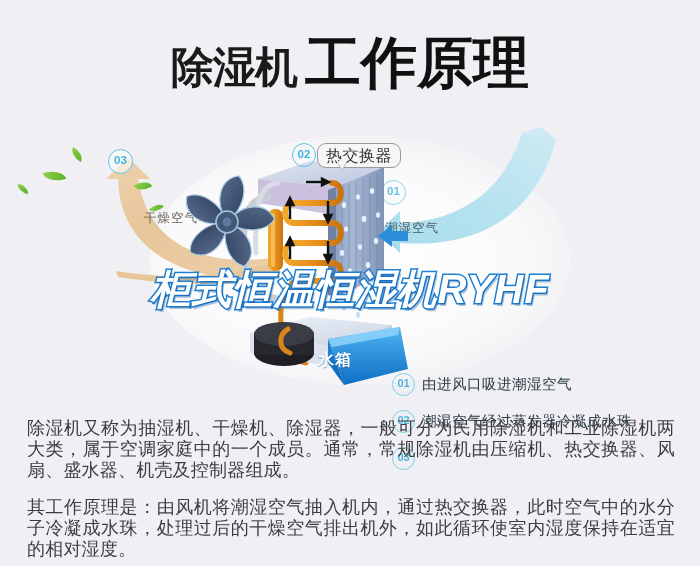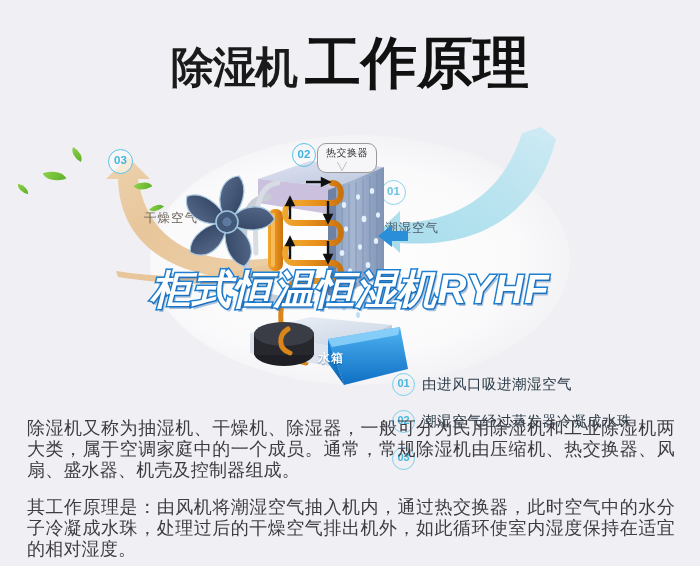--- a/index.html
+++ b/index.html
@@ -140,25 +140,25 @@
     font-weight: 700;
     line-height: 21px;
     text-align: center;
   }
 
   
   .callout {
     position: absolute;
     left: 317px;
     top: 18px;
-    padding: 2px 8px 12px 8px;
+    padding: 2px 8px 0 8px;
     border: 1.3px solid #9a9a9a;
     border-radius: 9px;
     background: #f6f6f8;
-    font-size: 10px;
+    font-size: 16px;
     color: #333;
     letter-spacing: 0.5px;
     white-space: nowrap;
   }
   .callout-tail {
     position: absolute;
     left: 337px;
     top: 36px;
     width: 0; height: 0;
     border-left: 5px solid transparent;
@@ -185,21 +185,21 @@
   .fan { position: absolute; left: 172px; top: 40px; width: 110px; height: 115px; }
 
   
   .machine { position: absolute; left: 232px; top: 32px; width: 180px; height: 230px; }
 
   
   .tank-label {
     position: absolute;
     left: 318px;
     top: 225px;
-    font-size: 12px;
+    font-size: 16px;
     color: #ffffff;
     font-weight: 700;
     letter-spacing: 1px;
     text-shadow: 0 1px 1px rgba(0,60,120,0.5);
   }
 
   
   .legend {
     position: absolute;
     left: 392px;

